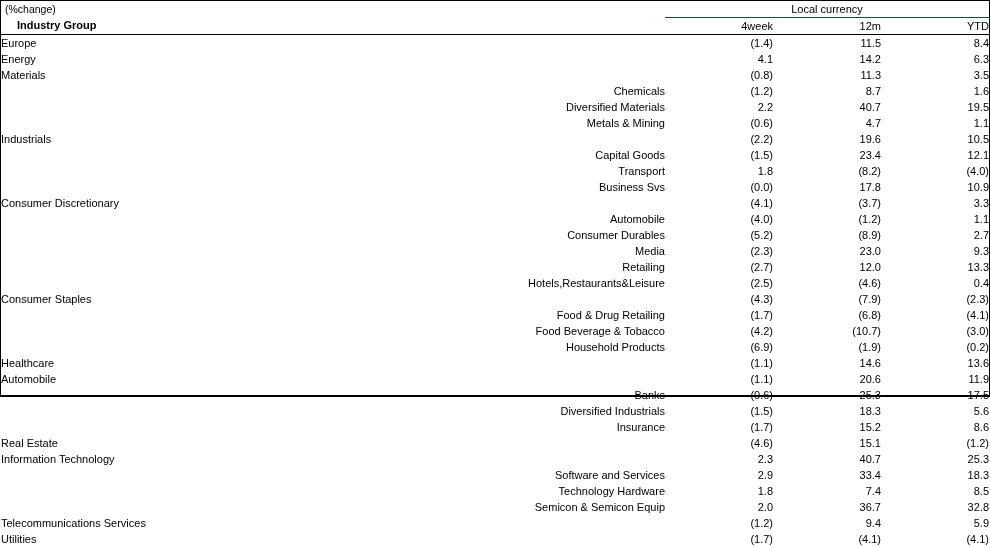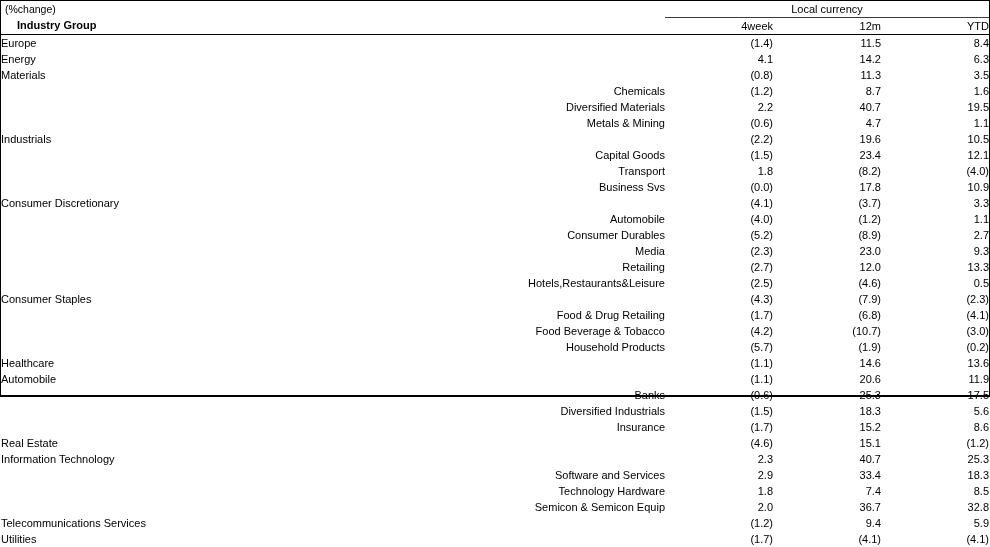--- a/index.html
+++ b/index.html
@@ -228,21 +228,21 @@
           <td class="cell-sub">Retailing</td>
           <td class="cell-num">(2.7)</td>
           <td class="cell-num">12.0</td>
           <td class="cell-num">13.3</td>
         </tr>
         <tr>
           <td class="cell-group"></td>
           <td class="cell-sub">Hotels,Restaurants&amp;Leisure</td>
           <td class="cell-num">(2.5)</td>
           <td class="cell-num">(4.6)</td>
-          <td class="cell-num">0.5</td>
+          <td class="cell-num">0.4</td>
         </tr>
         <tr>
           <td class="cell-group bold">Consumer Staples</td>
           <td class="cell-sub bold"></td>
           <td class="cell-num bold">(4.3)</td>
           <td class="cell-num bold">(7.9)</td>
           <td class="cell-num bold">(2.3)</td>
         </tr>
         <tr>
           <td class="cell-group"></td>
@@ -254,21 +254,21 @@
         <tr>
           <td class="cell-group"></td>
           <td class="cell-sub">Food Beverage &amp; Tobacco</td>
           <td class="cell-num">(4.2)</td>
           <td class="cell-num">(10.7)</td>
           <td class="cell-num">(3.0)</td>
         </tr>
         <tr>
           <td class="cell-group"></td>
           <td class="cell-sub">Household Products</td>
-          <td class="cell-num">(5.7)</td>
+          <td class="cell-num">(6.9)</td>
           <td class="cell-num">(1.9)</td>
           <td class="cell-num">(0.2)</td>
         </tr>
         <tr>
           <td class="cell-group bold">Healthcare</td>
           <td class="cell-sub bold"></td>
           <td class="cell-num bold">(1.1)</td>
           <td class="cell-num bold">14.6</td>
           <td class="cell-num bold">13.6</td>
         </tr>

